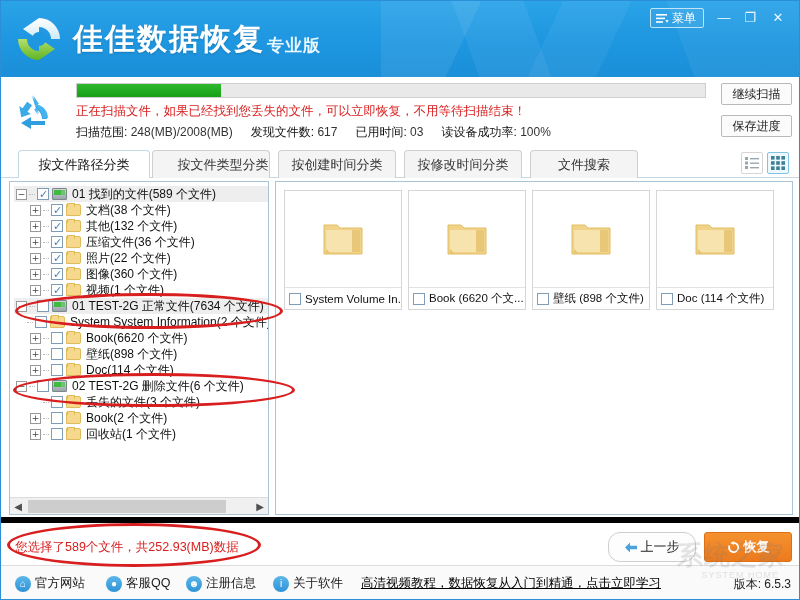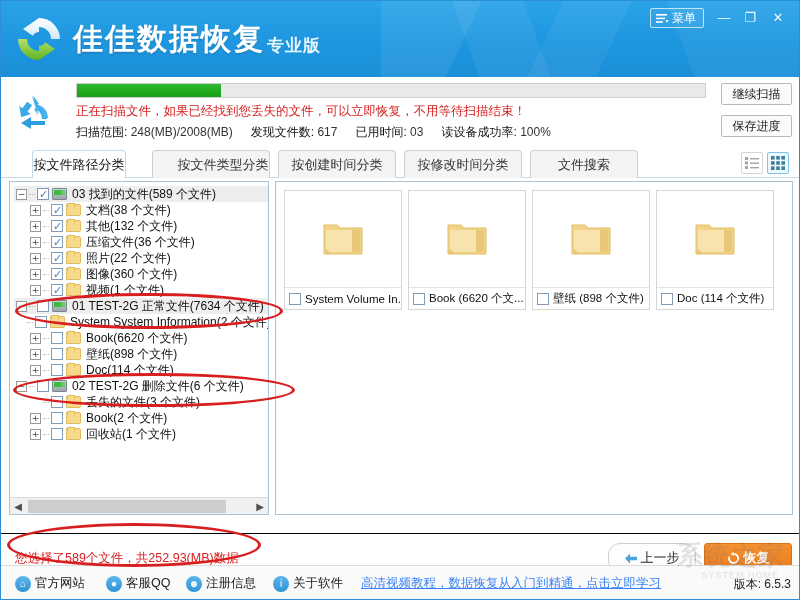--- a/index.html
+++ b/index.html
@@ -109,39 +109,39 @@
 
   
   .tile { width:118px; height:120px; border:1px solid #d6d6d6; background:#fff;
           float:left; margin:2px 4px 4px 2px; position:relative; cursor:pointer; }
   .tile .thumb { height:96px; display:flex; align-items:center; justify-content:center; }
   .tile .cap { height:22px; border-top:1px solid #e2e2e2; display:flex; align-items:center;
                padding:0 4px; font-size:11.5px; color:#111; white-space:nowrap; overflow:hidden; }
   .tile .cap .cb { margin-right:4px; }
 
   
-  .actionbar { position:absolute; left:0; top:532px; width:800px; height:48px;
-               background:#fff; border-top:1px solid #000000; }
+  .actionbar { position:absolute; left:0; top:516px; width:800px; height:48px;
+               background:#fff; border-top:6px solid #000000; }
   .selinfo { position:absolute; left:14px; top:16px; color:#d81e1e; font-size:12.5px; white-space:nowrap; }
   .abtn { position:absolute; top:9px; height:30px; border:1px solid #cfcfcf; background:#fdfdfd;
           border-radius:3px; font-size:13px; color:#222; display:flex; align-items:center;
           justify-content:center; gap:4px; cursor:pointer; }
   .btn-video { right:203px; width:88px; }
   .btn-prev  { right:105px; width:88px;border-radius:12px; }
   .btn-rec   { right:9px; width:88px; background:linear-gradient(180deg,#f5912f,#ec7a1c);
                border-color:#dd6f15; color:#fff; font-weight:bold; }
 
   
   .footer { position:absolute; left:0; top:564px; width:800px; height:35px;
             background:#fafafa; border-top:1px solid #dcdcdc; }
   .flink { position:absolute; top:9px; display:flex; align-items:center; gap:4px;
            font-size:12.5px; color:#1a1a1a; cursor:pointer; white-space:nowrap; }
   .fico { width:16px; height:16px; border-radius:50%; background:linear-gradient(180deg,#5bb6ea,#2f93d6);
           color:#fff; font-size:10px; display:flex; align-items:center; justify-content:center; flex:none; }
-  .promo { position:absolute; left:300px; top:9px; color:#3b82f6; font-size:12.5px;
+  .promo { position:absolute; left:300px; top:9px; color:#000000; font-size:12.5px;
            text-decoration:underline; cursor:pointer; white-space:nowrap; }
   .version { position:absolute; right:10px; top:10px; font-size:12px; color:#222;padding-left:19px; }
 
   
   .watermark { position:absolute; right:6px; top:531px; width:180px; height:60px;
                pointer-events:none; opacity:.5; }
   .wm-text { position:absolute; right:8px; top:6px; font-size:26px; font-weight:bold;
              color:rgba(120,120,120,.38); letter-spacing:1px; }
   .wm-sub { position:absolute; right:14px; top:38px; font-size:9px; color:rgba(130,130,130,.45); letter-spacing:1px; }
 
@@ -213,21 +213,21 @@
 
     <div class="scan-warn">正在扫描文件，如果已经找到您丢失的文件，可以立即恢复，不用等待扫描结束！</div>
 
     <div class="scan-stats" id="scan-stats"><span class="grp"><span class="lbl">扫描范围: </span><span class="val">248(MB)/2008(MB)</span></span><span class="grp"><span class="lbl">发现文件数: </span><span class="val">617</span></span><span class="grp"><span class="lbl">已用时间: </span><span class="val">03</span></span><span class="grp"><span class="lbl">读设备成功率: </span><span class="val">100%</span></span></div>
 
     <div class="sbtn sbtn1">继续扫描</div>
     <div class="sbtn sbtn2">保存进度</div>
   </div>
 
   <div class="tabstrip" id="tabstrip">
-      <div class="tab active" style="left: 31px; width: 94px;">按文件路径分类</div>
+      <div class="tab active" style="left: 17px; width: 132px;">按文件路径分类</div>
       <div class="tab" style="left: 151px; width: 118px; padding-left: 24px;">按文件类型分类</div>
       <div class="tab" style="left: 277px; width: 118px;">按创建时间分类</div>
       <div class="tab" style="left: 403px; width: 118px;">按修改时间分类</div>
       <div class="tab" style="left: 529px; width: 108px;">文件搜索</div>
     </div>
 
   <div class="viewtoggle">
     <div class="vt">
       <svg width="14" height="12" viewBox="0 0 14 12">
         <rect x="0" y="0" width="3" height="3" fill="#9aa6ae"></rect>
@@ -258,21 +258,21 @@
   <div class="content">
 
     <div class="tree-panel">
       <div class="tree-scroll" id="tree">
           <div class="trow sel">
             <span class="indent" style="width: 2px;"></span>
             <span class="exp">−</span>
             <span class="dots"></span>
             <span class="cb checked"></span>
             <span class="ficon drive-ico"></span>
-            <span class="tlabel">03 找到的文件  </span>
+            <span class="tlabel">01 找到的文件  </span>
             <span class="tcount">(589 个文件)</span>
           </div>
           <div class="trow">
             <span class="indent" style="width: 16px;"></span>
             <span class="exp">+</span>
             <span class="dots"></span>
             <span class="cb checked"></span>
             <span class="ficon folder-ico"></span>
             <span class="tlabel">文档  </span>
             <span class="tcount">(38 个文件)</span>

